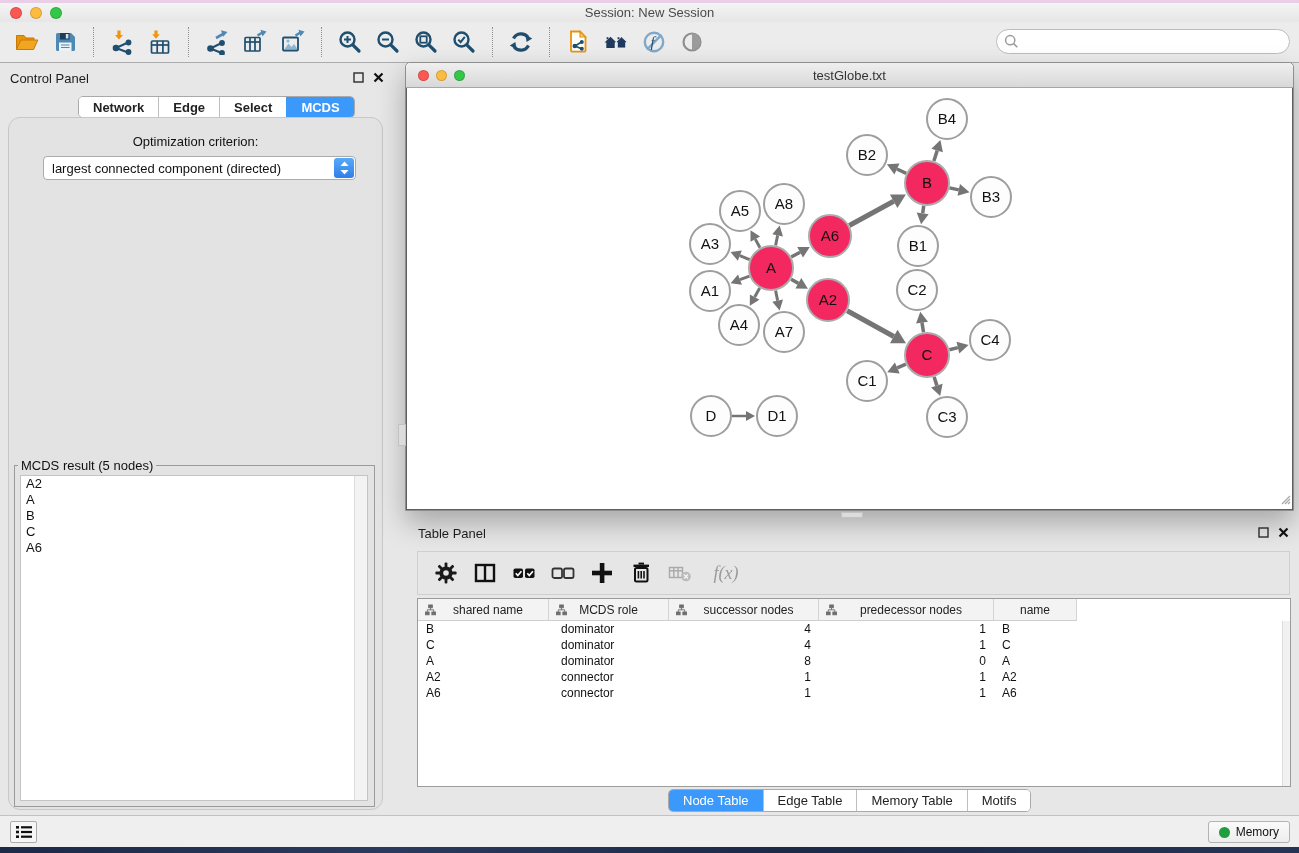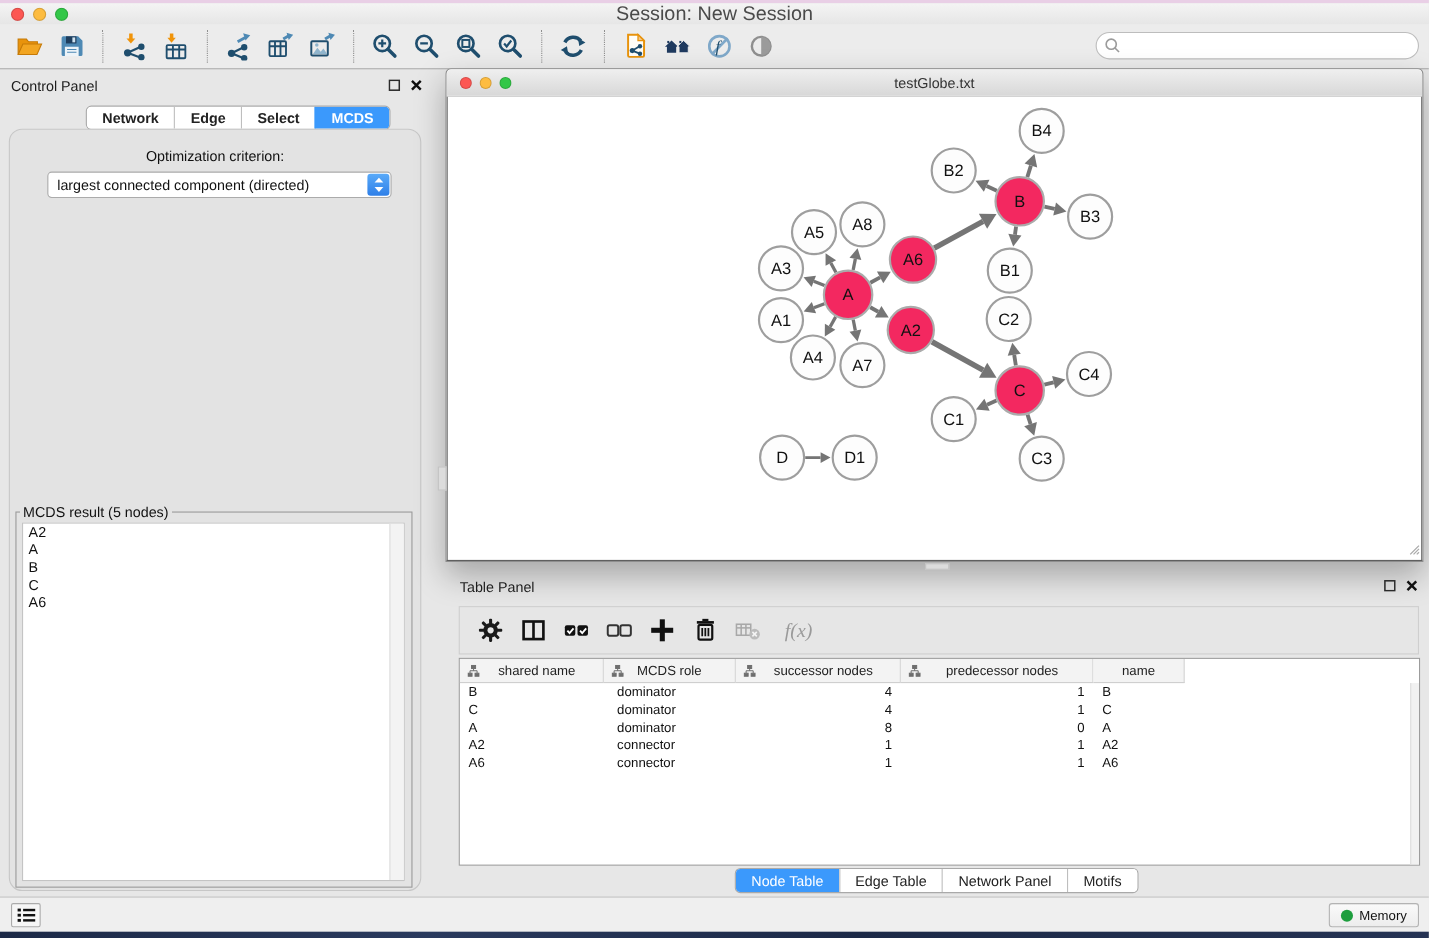--- a/index.html
+++ b/index.html
@@ -3,21 +3,21 @@
 <meta charset="utf-8">
 <style>
   * { box-sizing: border-box; margin: 0; padding: 0; }
   html,body { width:1299px; height:853px; overflow:hidden; }
   body { font-family:"Liberation Sans", sans-serif; background:#E7E7E7; position:relative; font-size:13px; color:#222; }
 
   
   .top-strip { position:absolute; left:0; top:0; width:1299px; height:3px; background:#E9CFE6; }
   .titlebar { position:absolute; left:0; top:3px; width:1299px; height:19px;
     background:linear-gradient(#F4F4F4,#E6E6E6); display:flex; align-items:center; justify-content:center; }
-  .titlebar .title { font-size:18px; color:#4A4A4A; }
+  .titlebar .title { font-size:13px; color:#4A4A4A; }
   .lights { position:absolute; left:10px; top:4px; display:flex; gap:8px; }
   .light { width:12px; height:12px; border-radius:50%; border:1px solid rgba(0,0,0,.15); }
   .light.red{background:#FC5753}.light.yellow{background:#FDBC40}.light.green{background:#33C748}
 
   
   .toolbar { position:absolute; left:0; top:22px; width:1299px; height:41px;
     background:#ECECEC; border-bottom:1px solid #ACACAC; display:flex; align-items:center; padding-left:8px; }
   .tb-group { display:flex; align-items:center; }
   .tb-btn { width:38px; height:36px; display:flex; align-items:center; justify-content:center; border:none; background:transparent; cursor:pointer; }
   .tb-sep { width:1px; height:30px; border-left:1px dotted #8F8F8F; margin:0 9px; }
@@ -595,21 +595,21 @@
           <div class="td" style="width: 150px; text-align: right; padding: 0px 8px 0px 0px;">1</div>
           <div class="td" style="width: 175px; text-align: right; padding: 0px 8px 0px 0px;">1</div>
           <div class="td" style="width: 83px; text-align: left; padding: 0px 0px 0px 8px;">A6</div>
         </div>
       </div>
     <div class="tbl-scroll"></div>
   </div>
   <div class="tp-tabs" id="tp-tabs">
       <div class="seg-tab active" style="font-weight: normal;">Node Table</div>
       <div class="seg-tab" style="font-weight: normal;">Edge Table</div>
-      <div class="seg-tab" style="font-weight: normal;">Network Panel</div>
+      <div class="seg-tab" style="font-weight: normal;">Memory Table</div>
       <div class="seg-tab" style="font-weight: normal;">Motifs</div>
     </div>
 </div>
 
 <div class="status-bar">
   <span class="sb-list-btn">
     <svg width="18" height="16" viewBox="0 0 18 16">
         <g fill="#111">
           <rect x="1" y="2" width="3" height="2.6"></rect>
           <rect x="1" y="6.7" width="3" height="2.6"></rect>

